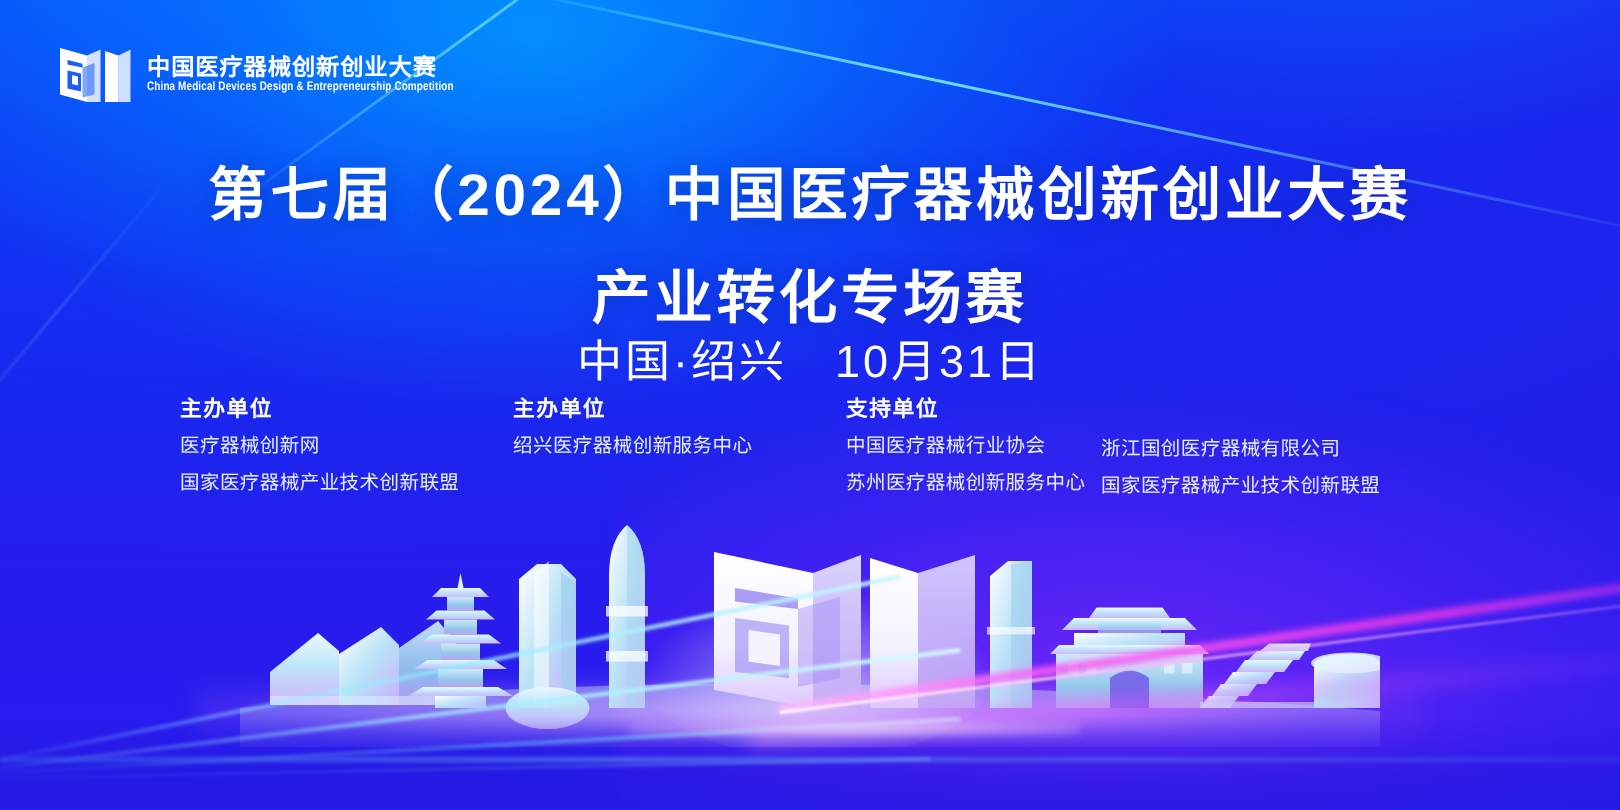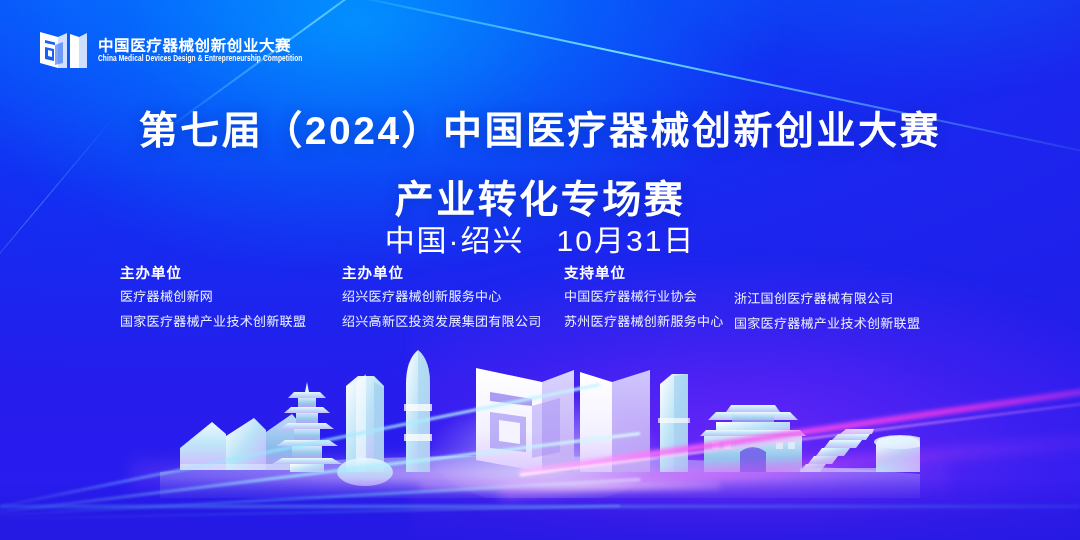--- a/index.html
+++ b/index.html
@@ -300,21 +300,20 @@
 
   <div class="orgs">
     <div class="org-col c1">
       <div class="org-head">主办单位</div>
       <div class="org-item">医疗器械创新网</div>
       <div class="org-item">国家医疗器械产业技术创新联盟</div>
     </div>
     <div class="org-col c2">
       <div class="org-head">主办单位</div>
       <div class="org-item">绍兴医疗器械创新服务中心</div>
-      <div class="org-item">绍兴高新区投资发展集团有限公司</div>
     </div>
     <div class="org-col c3">
       <div class="org-head">支持单位</div>
       <div class="org-item">中国医疗器械行业协会</div>
       <div class="org-item">苏州医疗器械创新服务中心</div>
     </div>
     <div class="org-col c4">
       <div class="org-item">浙江国创医疗器械有限公司</div>
       <div class="org-item">国家医疗器械产业技术创新联盟</div>
     </div>

